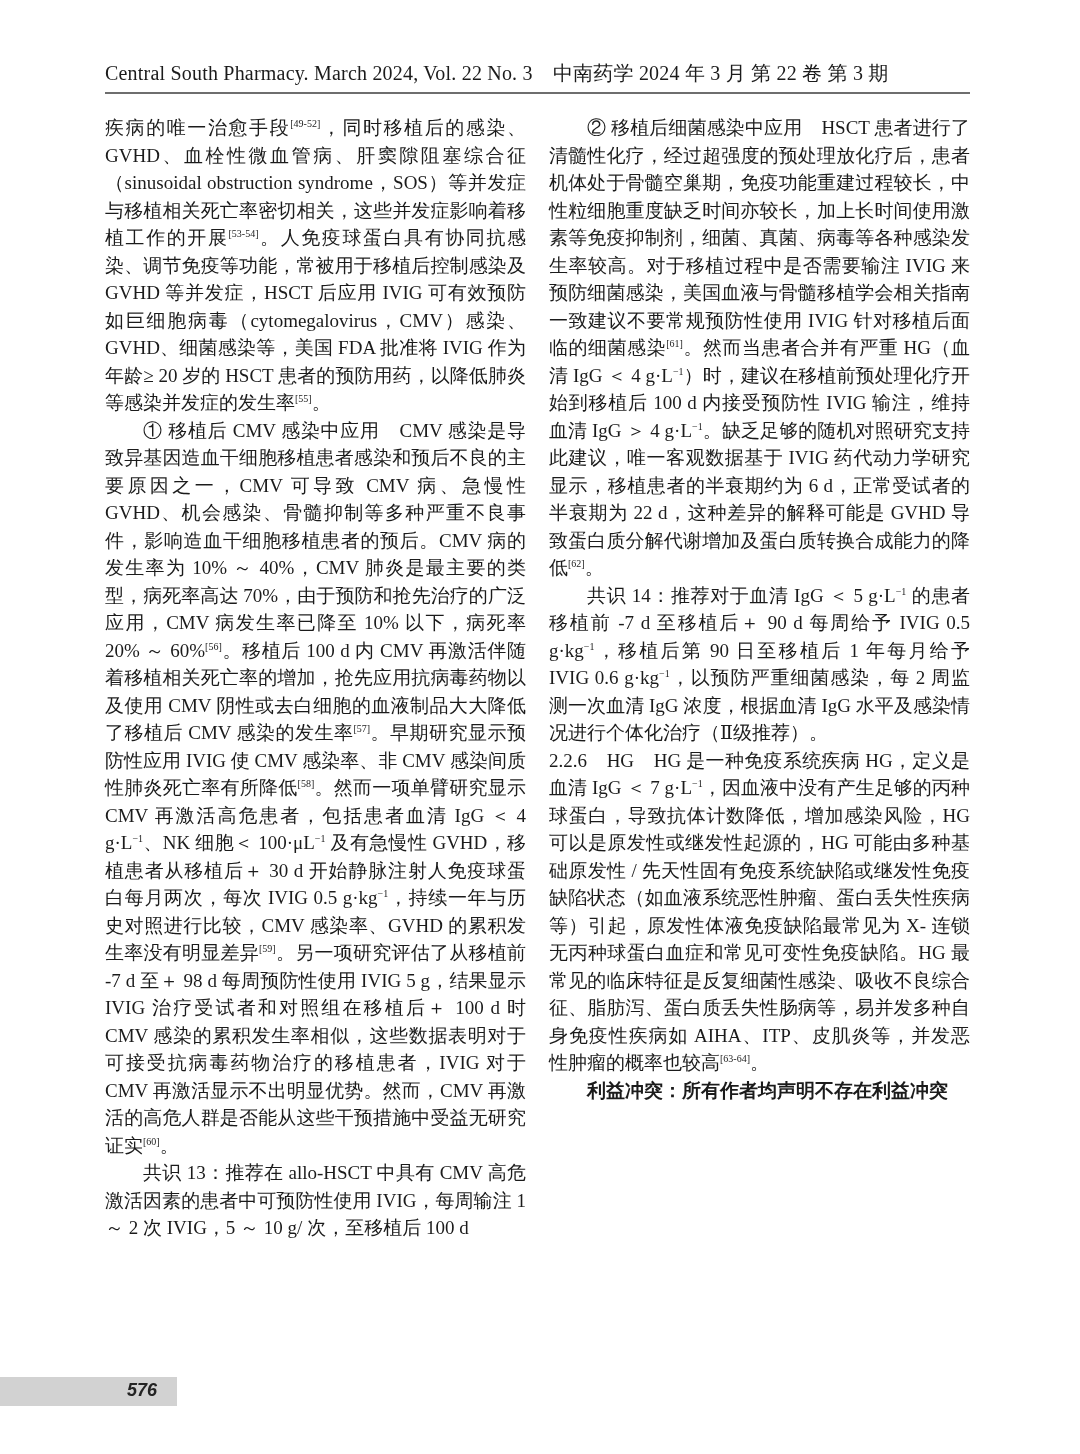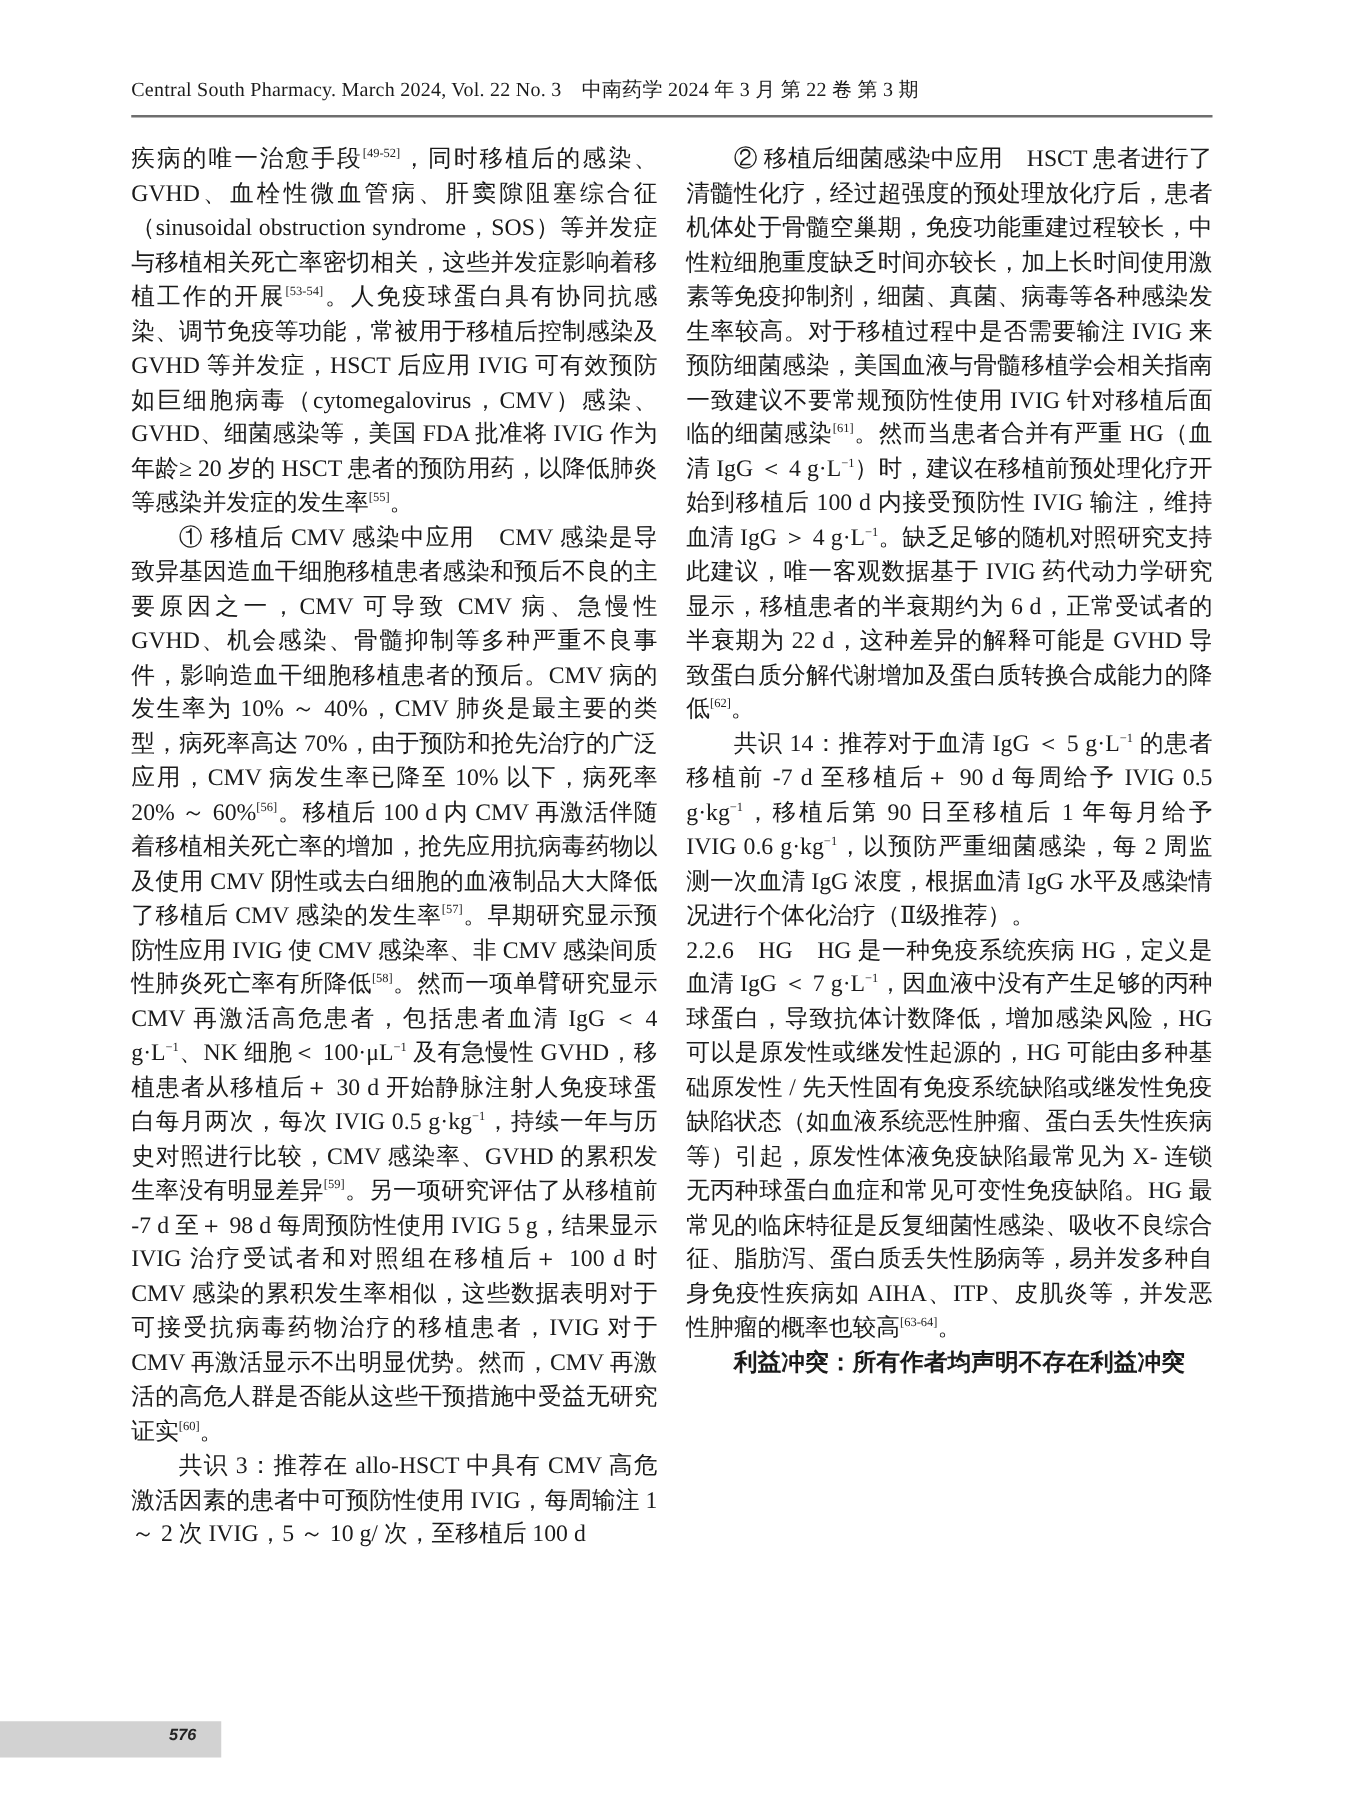--- a/index.html
+++ b/index.html
@@ -5,51 +5,51 @@
   html,body { margin:0; padding:0; background:#ffffff; }
   .page {
     position:relative;
     width:1080px; height:1454px;
     background:#ffffff;
     font-family:"Liberation Serif","DejaVu Serif",serif;
     color:#1b1b1b;
     overflow:hidden;
   }
   .header { position:absolute; left:105px; top:62px; width:865px; }
-  .journal-line { font-size:16px; line-height:22px; letter-spacing:0.2px; white-space:nowrap; }
+  .journal-line { font-size:20px; line-height:22px; letter-spacing:0.2px; white-space:nowrap; }
   .header-rule { margin-top:8px; height:2px; background:#6e6e6e; }
   .content { position:absolute; left:105px; top:114px; width:865px; display:flex; gap:23px; }
   .column { width:421px; font-size:19px; line-height:27.5px; text-align:justify; }
   p.para { margin:0; }
   p.indent { text-indent:2em; }
   sup { font-size:10px; line-height:0; vertical-align:super; letter-spacing:0; }
   .bold { font-weight:400;margin-top:28px; }
   .boldsans { font-weight:700; font-family:"Liberation Sans","DejaVu Sans",sans-serif; }
   .footer-bar { position:absolute; left:0; top:1377px; width:177px; height:29px; background:#d2d2d2; }
   .page-number {
     position:absolute; right:20px; top:3px;
     font-family:"Liberation Sans","DejaVu Sans",sans-serif;
-    font-style:italic; font-weight:700; font-size:13px; color:#242424;
+    font-style:italic; font-weight:700; font-size:18px; color:#242424;
   }
 </style>
 </head>
 <body>
 
 <div class="page">
 
   <div class="header">
     <div class="journal-line">Central South Pharmacy. March  2024, Vol. 22 No. 3　中南药学 2024 年 3 月 第 22 卷 第 3 期</div>
     <div class="header-rule"></div>
   </div>
 
   <div class="content">
     <div class="column">
         <p class="para"><span>疾病的唯一治愈手段</span><sup>[49-52]</sup><span>，同时移植后的感染、GVHD、血栓性微血管病、肝窦隙阻塞综合征（sinusoidal obstruction syndrome，SOS）等并发症与移植相关死亡率密切相关，这些并发症影响着移植工作的开展</span><sup>[53-54]</sup><span>。人免疫球蛋白具有协同抗感染、调节免疫等功能，常被用于移植后控制感染及 GVHD 等并发症，HSCT 后应用 IVIG 可有效预防如巨细胞病毒（cytomegalovirus，CMV）感染、GVHD、细菌感染等，美国 FDA 批准将 IVIG 作为年龄≥ 20 岁的 HSCT 患者的预防用药，以降低肺炎等感染并发症的发生率</span><sup>[55]</sup><span>。</span></p>
         <p class="para indent"><span>① 移植后 CMV 感染中应用　CMV 感染是导致异基因造血干细胞移植患者感染和预后不良的主要原因之一，CMV 可导致 CMV 病、急慢性 GVHD、机会感染、骨髓抑制等多种严重不良事件，影响造血干细胞移植患者的预后。CMV 病的发生率为 10% ～ 40%，CMV 肺炎是最主要的类型，病死率高达 70%，由于预防和抢先治疗的广泛应用，CMV 病发生率已降至 10% 以下，病死率 20% ～ 60%</span><sup>[56]</sup><span>。移植后 100 d 内 CMV 再激活伴随着移植相关死亡率的增加，抢先应用抗病毒药物以及使用 CMV 阴性或去白细胞的血液制品大大降低了移植后 CMV 感染的发生率</span><sup>[57]</sup><span>。早期研究显示预防性应用 IVIG 使 CMV 感染率、非 CMV 感染间质性肺炎死亡率有所降低</span><sup>[58]</sup><span>。然而一项单臂研究显示 CMV 再激活高危患者，包括患者血清 IgG ＜ 4 g·L</span><sup>−1</sup><span>、NK 细胞＜ 100·μL</span><sup>−1</sup><span> 及有急慢性 GVHD，移植患者从移植后＋ 30 d 开始静脉注射人免疫球蛋白每月两次，每次 IVIG 0.5 g·kg</span><sup>−1</sup><span>，持续一年与历史对照进行比较，CMV 感染率、GVHD 的累积发生率没有明显差异</span><sup>[59]</sup><span>。另一项研究评估了从移植前 -7 d 至＋ 98 d 每周预防性使用 IVIG 5 g，结果显示 IVIG 治疗受试者和对照组在移植后＋ 100 d 时 CMV 感染的累积发生率相似，这些数据表明对于可接受抗病毒药物治疗的移植患者，IVIG 对于 CMV 再激活显示不出明显优势。然而，CMV 再激活的高危人群是否能从这些干预措施中受益无研究证实</span><sup>[60]</sup><span>。</span></p>
-        <p class="para indent"><span class="bold">共识 3：</span><span>推荐在 allo-HSCT 中具有 CMV 高危激活因素的患者中可预防性使用 IVIG，每周输注 1 ～ 2 次 IVIG，5 ～ 10 g/ 次，至移植后 100 d</span></p>
+        <p class="para indent"><span class="bold">共识 13：</span><span>推荐在 allo-HSCT 中具有 CMV 高危激活因素的患者中可预防性使用 IVIG，每周输注 1 ～ 2 次 IVIG，5 ～ 10 g/ 次，至移植后 100 d</span></p>
       </div>
     <div class="column">
         <p class="para indent"><span>② 移植后细菌感染中应用　HSCT 患者进行了清髓性化疗，经过超强度的预处理放化疗后，患者机体处于骨髓空巢期，免疫功能重建过程较长，中性粒细胞重度缺乏时间亦较长，加上长时间使用激素等免疫抑制剂，细菌、真菌、病毒等各种感染发生率较高。对于移植过程中是否需要输注 IVIG 来预防细菌感染，美国血液与骨髓移植学会相关指南一致建议不要常规预防性使用 IVIG 针对移植后面临的细菌感染</span><sup>[61]</sup><span>。然而当患者合并有严重 HG（血清 IgG ＜ 4 g·L</span><sup>−1</sup><span>）时，建议在移植前预处理化疗开始到移植后 100 d 内接受预防性 IVIG 输注，维持血清 IgG ＞ 4 g·L</span><sup>−1</sup><span>。缺乏足够的随机对照研究支持此建议，唯一客观数据基于 IVIG 药代动力学研究显示，移植患者的半衰期约为 6 d，正常受试者的半衰期为 22 d，这种差异的解释可能是 GVHD 导致蛋白质分解代谢增加及蛋白质转换合成能力的降低</span><sup>[62]</sup><span>。</span></p>
         <p class="para indent"><span class="bold">共识 14：</span><span>推荐对于血清 IgG ＜ 5 g·L</span><sup>−1</sup><span> 的患者移植前 -7 d 至移植后＋ 90 d 每周给予 IVIG 0.5 g·kg</span><sup>−1</sup><span>，移植后第 90 日至移植后 1 年每月给予 IVIG 0.6 g·kg</span><sup>−1</sup><span>，以预防严重细菌感染，每 2 周监测一次血清 IgG 浓度，根据血清 IgG 水平及感染情况进行个体化治疗（Ⅱ级推荐）。</span></p>
         <p class="para"><span class="bold">2.2.6　HG　</span><span>HG 是一种免疫系统疾病 HG，定义是血清 IgG ＜ 7 g·L</span><sup>−1</sup><span>，因血液中没有产生足够的丙种球蛋白，导致抗体计数降低，增加感染风险，HG 可以是原发性或继发性起源的，HG 可能由多种基础原发性 / 先天性固有免疫系统缺陷或继发性免疫缺陷状态（如血液系统恶性肿瘤、蛋白丢失性疾病等）引起，原发性体液免疫缺陷最常见为 X- 连锁无丙种球蛋白血症和常见可变性免疫缺陷。HG 最常见的临床特征是反复细菌性感染、吸收不良综合征、脂肪泻、蛋白质丢失性肠病等，易并发多种自身免疫性疾病如 AIHA、ITP、皮肌炎等，并发恶性肿瘤的概率也较高</span><sup>[63-64]</sup><span>。</span></p>
         <p class="para indent"><span class="boldsans">利益冲突：所有作者均声明不存在利益冲突</span></p>
       </div>
   </div>
 
   <div class="footer-bar">

